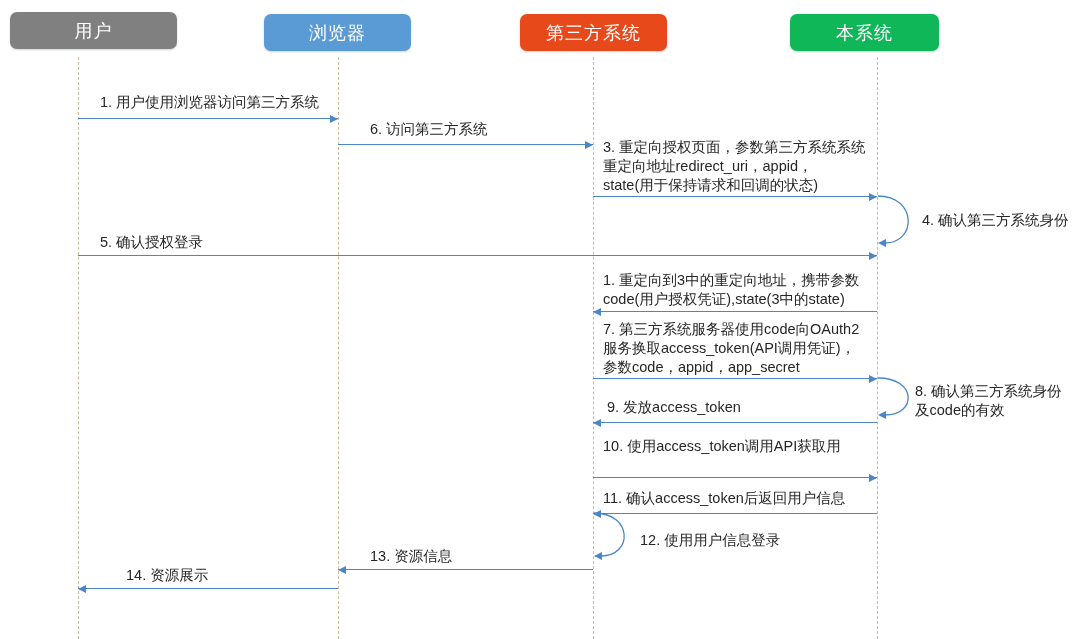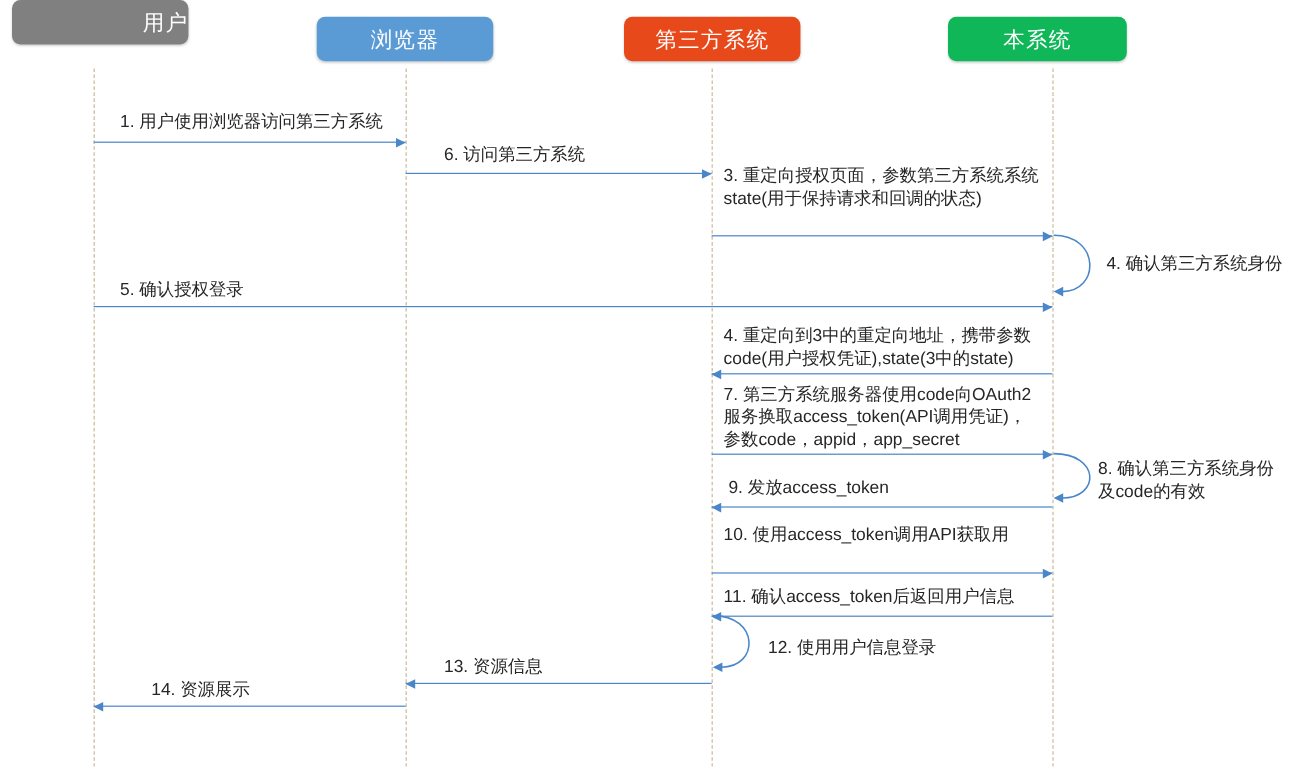--- a/index.html
+++ b/index.html
@@ -70,54 +70,54 @@
   }
 </style>
 </head>
 <body>
 
 <div id="diagram" style="width: 1090px; height: 639px; background: rgb(255, 255, 255);">
     <div class="lifeline" style="left: 78px; top: 57px; height: 582px; border-left-color: rgb(201, 185, 154);"></div>
     <div class="lifeline" style="left: 338px; top: 57px; height: 582px; border-left-color: rgb(201, 185, 154);"></div>
     <div class="lifeline" style="left: 593px; top: 57px; height: 582px; border-left-color: rgb(201, 185, 154);"></div>
     <div class="lifeline" style="left: 877px; top: 57px; height: 582px; border-left-color: rgb(201, 185, 154);"></div>
-    <div class="participant" style="left: 10px; top: 0; width: 147px; height: 37px; background: rgb(128, 128, 128); justify-content: flex-end;">
+    <div class="participant" style="left: 10px; top: 12px; width: 167px; height: 37px; background: rgb(128, 128, 128);">
       <span>用户</span>
     </div>
     <div class="participant" style="left: 264px; top: 14px; width: 147px; height: 37px; background: rgb(91, 155, 213);">
       <span>浏览器</span>
     </div>
     <div class="participant" style="left: 520px; top: 14px; width: 147px; height: 37px; background: rgb(232, 73, 27);">
       <span>第三方系统</span>
     </div>
     <div class="participant" style="left: 790px; top: 14px; width: 149px; height: 37px; background: rgb(16, 183, 89);">
       <span>本系统</span>
     </div>
     <div class="msg-line" style="left: 78px; top: 118px; width: 260px; border-top-color: rgb(74, 134, 200);"></div>
     <div class="arrow-head right" style="top: 114.5px; left: 330px; border-left-color: rgb(74, 134, 200);"></div>
     <div class="msg-label" style="left: 100px; top: 93px;"><div>1. 用户使用浏览器访问第三方系统</div></div>
     <div class="msg-line" style="left: 338px; top: 144px; width: 255px; border-top-color: rgb(74, 134, 200);"></div>
     <div class="arrow-head right" style="top: 140.5px; left: 585px; border-left-color: rgb(74, 134, 200);"></div>
     <div class="msg-label" style="left: 370px; top: 120px;"><div>6. 访问第三方系统</div></div>
     <div class="msg-line" style="left: 593px; top: 196px; width: 284px; border-top-color: rgb(74, 134, 200);"></div>
     <div class="arrow-head right" style="top: 192.5px; left: 869px; border-left-color: rgb(74, 134, 200);"></div>
-    <div class="msg-label" style="left: 603px; top: 138px;"><div>3. 重定向授权页面，参数第三方系统系统</div><div>state(用于保持请求和回调的状态)</div></div>
+    <div class="msg-label" style="left: 603px; top: 138px;"><div>3. 重定向授权页面，参数第三方系统系统</div><div>重定向地址redirect_uri，appid，</div><div>state(用于保持请求和回调的状态)</div></div>
     <div class="selfloop" style="left: 877px; top: 186px; width: 54px; height: 67px;">
       <svg width="54" height="67">
         <path d="M 1 10 C 40 10, 40 57, 8 57" fill="none" stroke="#4a86c8" stroke-width="1.3"></path>
         <polygon points="1,57 9,53 9,61" fill="#4a86c8"></polygon>
       </svg>
     </div>
     <div class="msg-label" style="left: 922px; top: 211px;"><div>4. 确认第三方系统身份</div></div>
     <div class="msg-line" style="left: 78px; top: 255px; width: 799px; border-top-color: rgb(74, 134, 200);"></div>
     <div class="arrow-head right" style="top: 251.5px; left: 869px; border-left-color: rgb(74, 134, 200);"></div>
     <div class="msg-label" style="left: 100px; top: 233px;"><div>5. 确认授权登录</div></div>
     <div class="msg-line" style="left: 593px; top: 311px; width: 284px; border-top-color: rgb(74, 134, 200);"></div>
     <div class="arrow-head left" style="top: 307.5px; left: 593px; border-right-color: rgb(74, 134, 200);"></div>
-    <div class="msg-label" style="left: 603px; top: 271px;"><div>4. 重定向到3中的重定向地址，携带参数</div><div>code(用户授权凭证),state(3中的state)</div></div>
+    <div class="msg-label" style="left: 603px; top: 271px;"><div>1. 重定向到3中的重定向地址，携带参数</div><div>code(用户授权凭证),state(3中的state)</div></div>
     <div class="msg-line" style="left: 593px; top: 378px; width: 284px; border-top-color: rgb(74, 134, 200);"></div>
     <div class="arrow-head right" style="top: 374.5px; left: 869px; border-left-color: rgb(74, 134, 200);"></div>
     <div class="msg-label" style="left: 603px; top: 320px;"><div>7. 第三方系统服务器使用code向OAuth2</div><div>服务换取access_token(API调用凭证)，</div><div>参数code，appid，app_secret</div></div>
     <div class="selfloop" style="left: 877px; top: 368px; width: 54px; height: 57px;">
       <svg width="54" height="57">
         <path d="M 1 10 C 40 10, 40 47, 8 47" fill="none" stroke="#4a86c8" stroke-width="1.3"></path>
         <polygon points="1,47 9,43 9,51" fill="#4a86c8"></polygon>
       </svg>
     </div>
     <div class="msg-label" style="left: 915px; top: 382px;"><div>8. 确认第三方系统身份</div><div>及code的有效</div></div>

